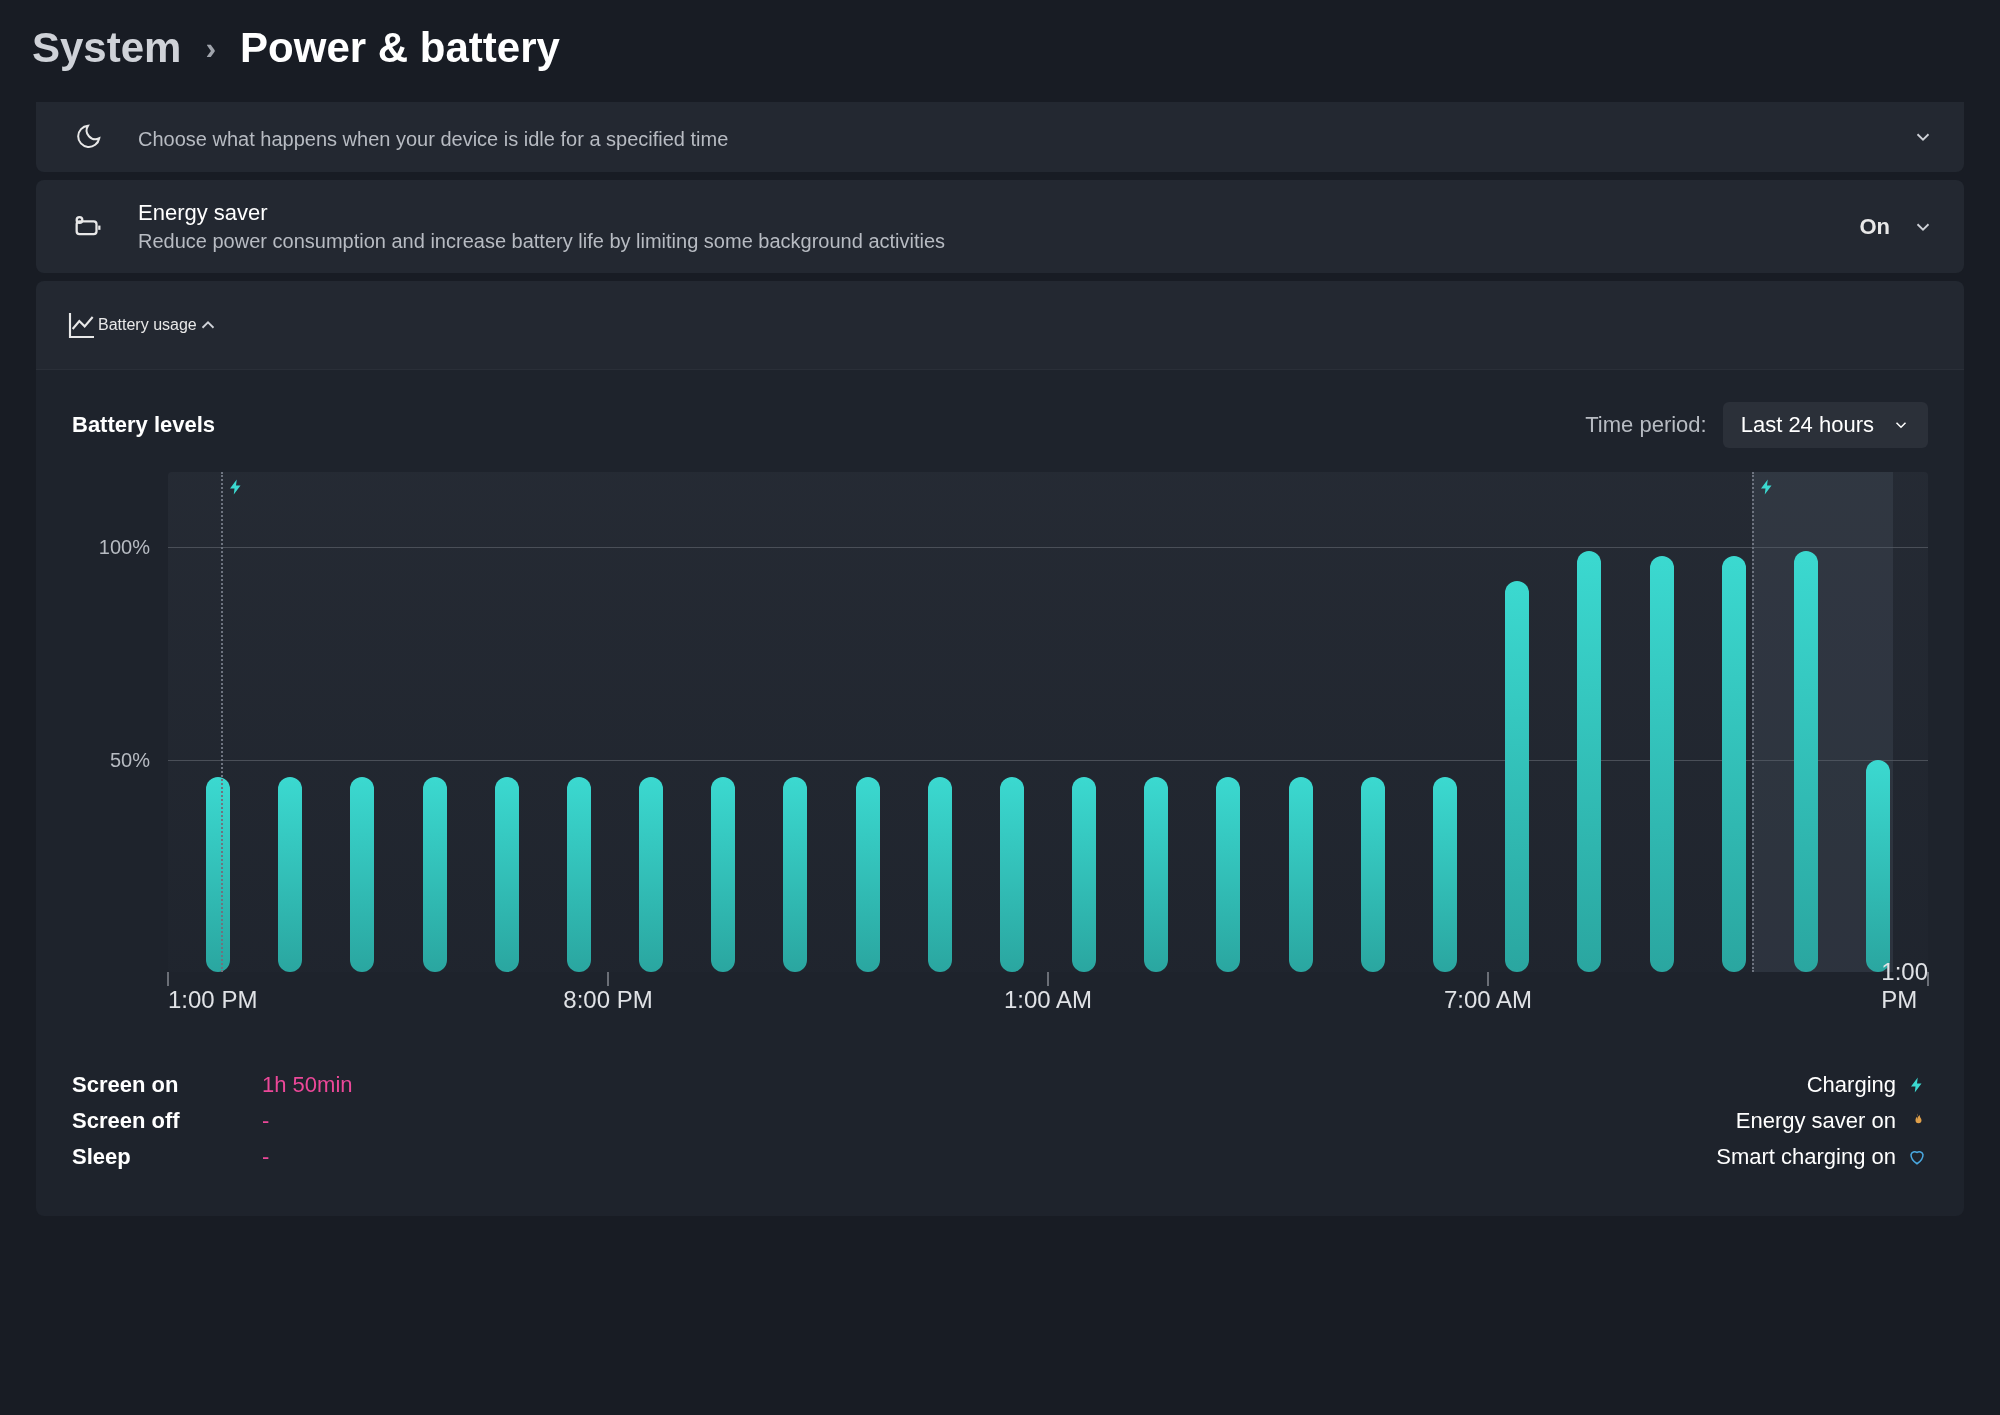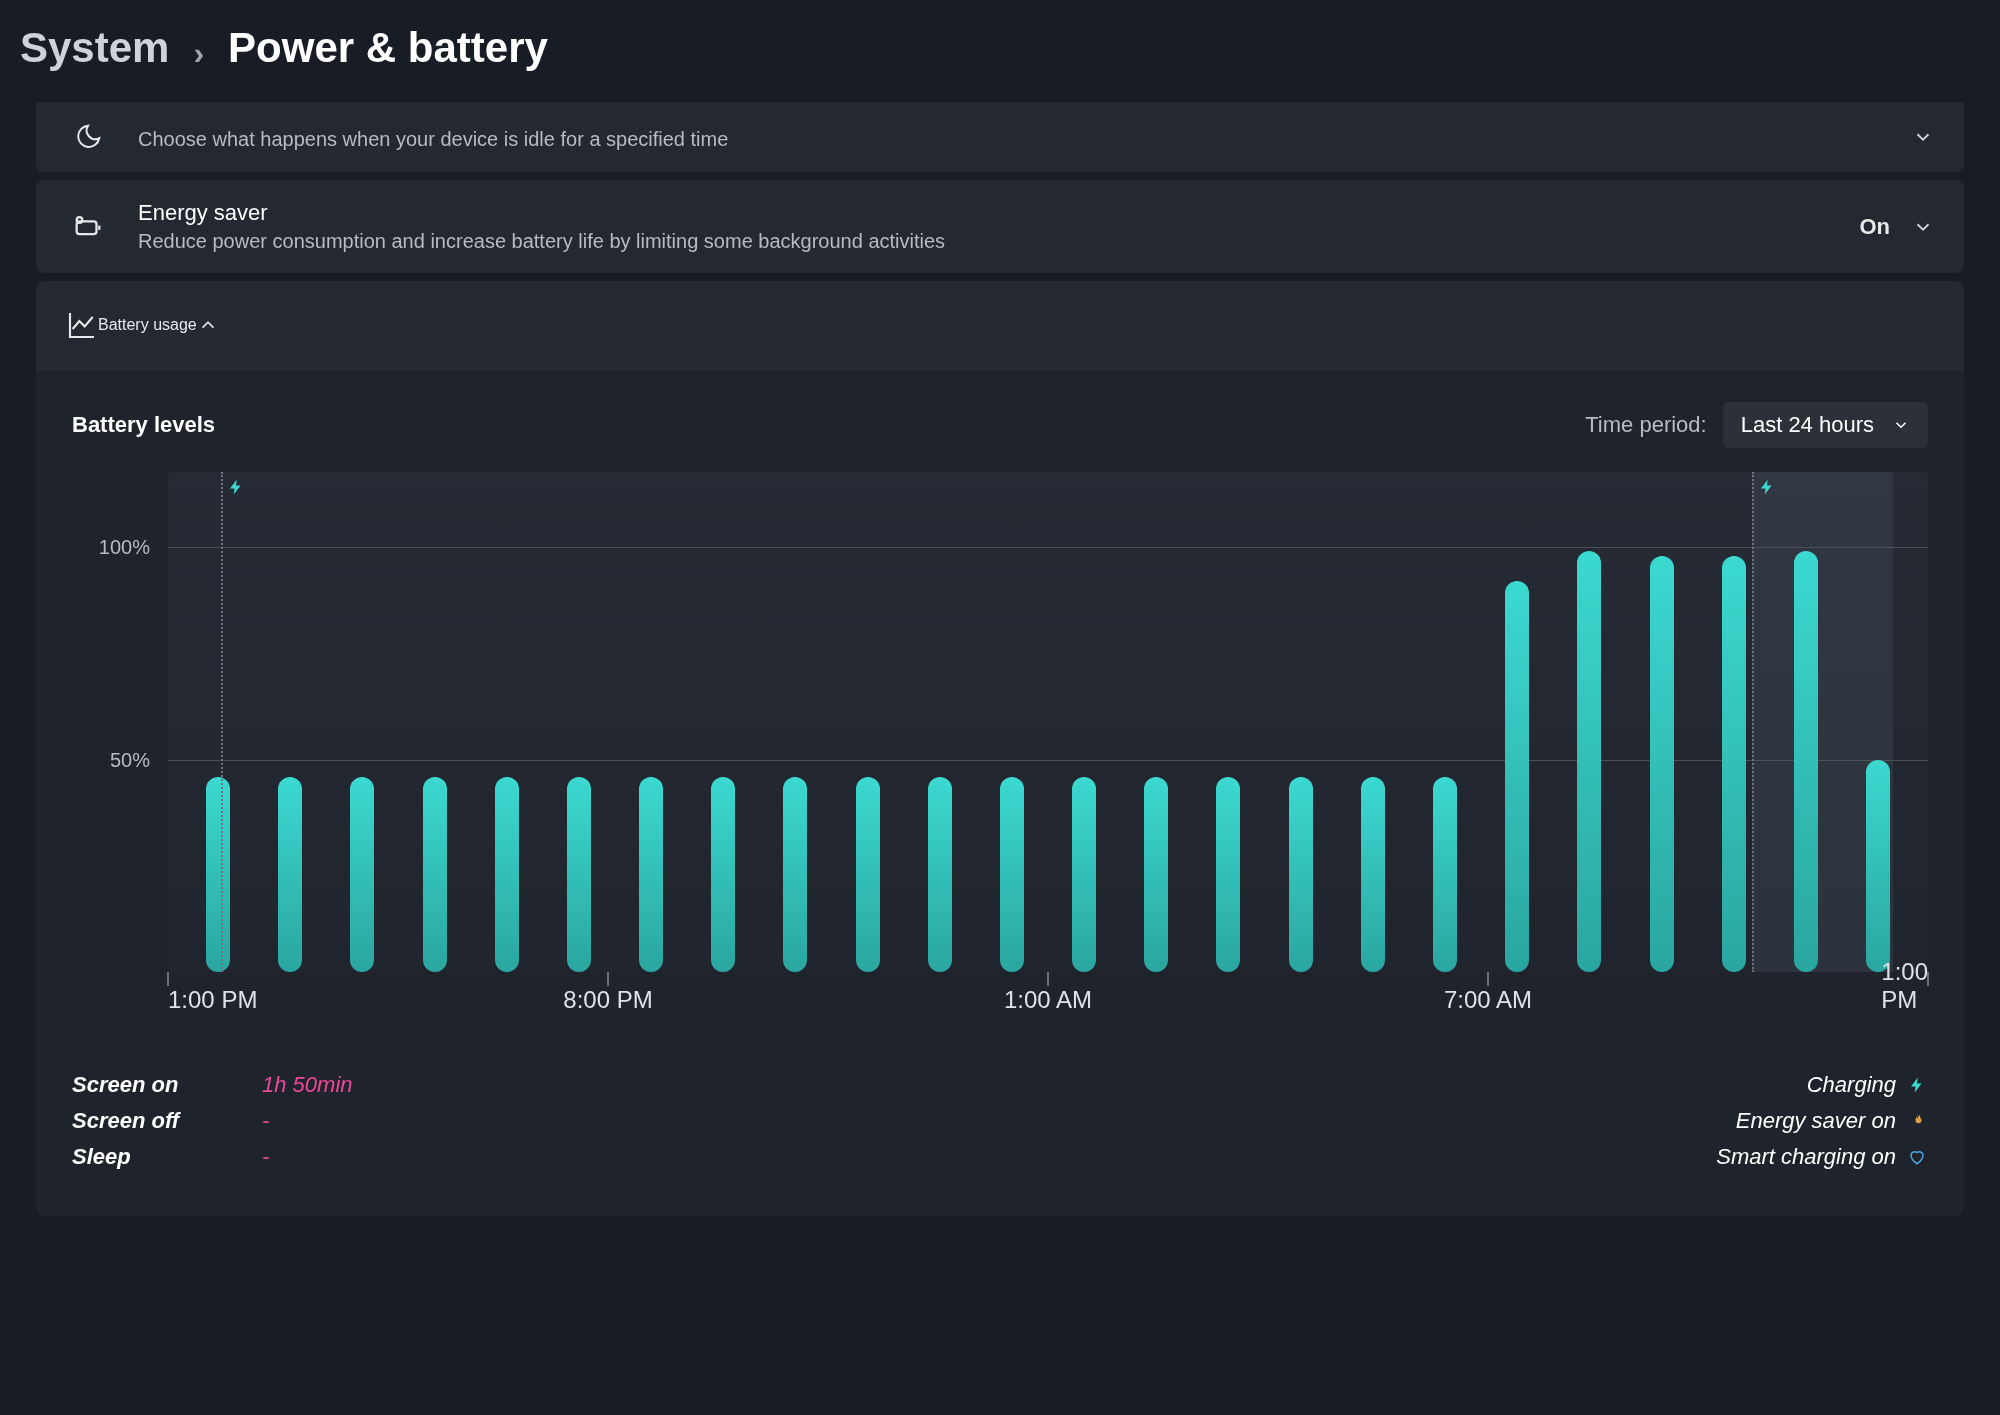--- a/index.html
+++ b/index.html
@@ -5,23 +5,23 @@
   * { box-sizing: border-box; margin: 0; padding: 0; }
   body {
     background: #181c24;
     color: #e8e8e8;
     font-family: "Segoe UI", -apple-system, sans-serif;
     width: 2000px;
     height: 1415px;
     overflow: hidden;
   }
   .breadcrumb {
-    padding: 24px 36px 30px 20px;
-    display: flex;
-    align-items: flex-end;
+    padding: 24px 36px 30px 32px;
+    display: flex;
+    align-items: center;
     gap: 24px;
     font-size: 42px;
     font-weight: 600;
   }
   .breadcrumb .parent { color: #cfd2d8; }
   .breadcrumb .chevron { color: #a0a4ac; font-size: 32px; }
   .breadcrumb .current { color: #ffffff; }
 
   .content { padding: 0 36px; }
 
@@ -151,21 +151,20 @@
   .x-tick-mark {
     position: absolute; bottom: 46px; width: 1px; height: 14px;
     background: #b7bbc2; transform: translateX(-50%);
   }
 
   
   .stats-row {
     display: flex;
     justify-content: space-between;
     margin-top: 40px;
-    font-style: italic;
   }
   .stats-left { font-size: 22px; }
   .stats-left .row { display: flex; gap: 40px; margin-bottom: 10px; }
   .stats-left .label { width: 150px; color: #fff; font-weight: 600; }
   .stats-left .value { color: #ec4899; }
   .stats-right { font-size: 22px; text-align: right; margin-left: 8px; }
   .stats-right .row { display: flex; justify-content: flex-end; align-items: center; gap: 10px; margin-bottom: 10px; color: #fff; }
   .legend-icon { width: 22px; display:inline-flex; justify-content:center; }
   .lg-bolt { color: #3bd9d0; }
   .lg-flame { color: #e0a04a; }

